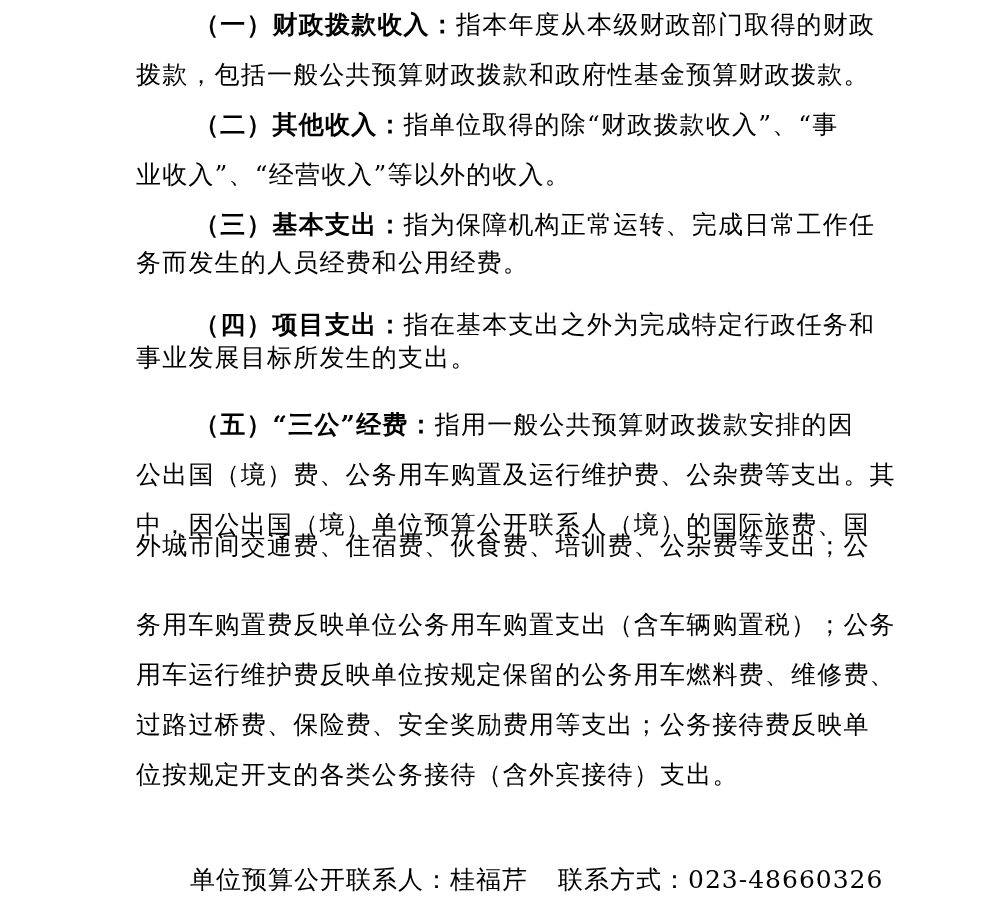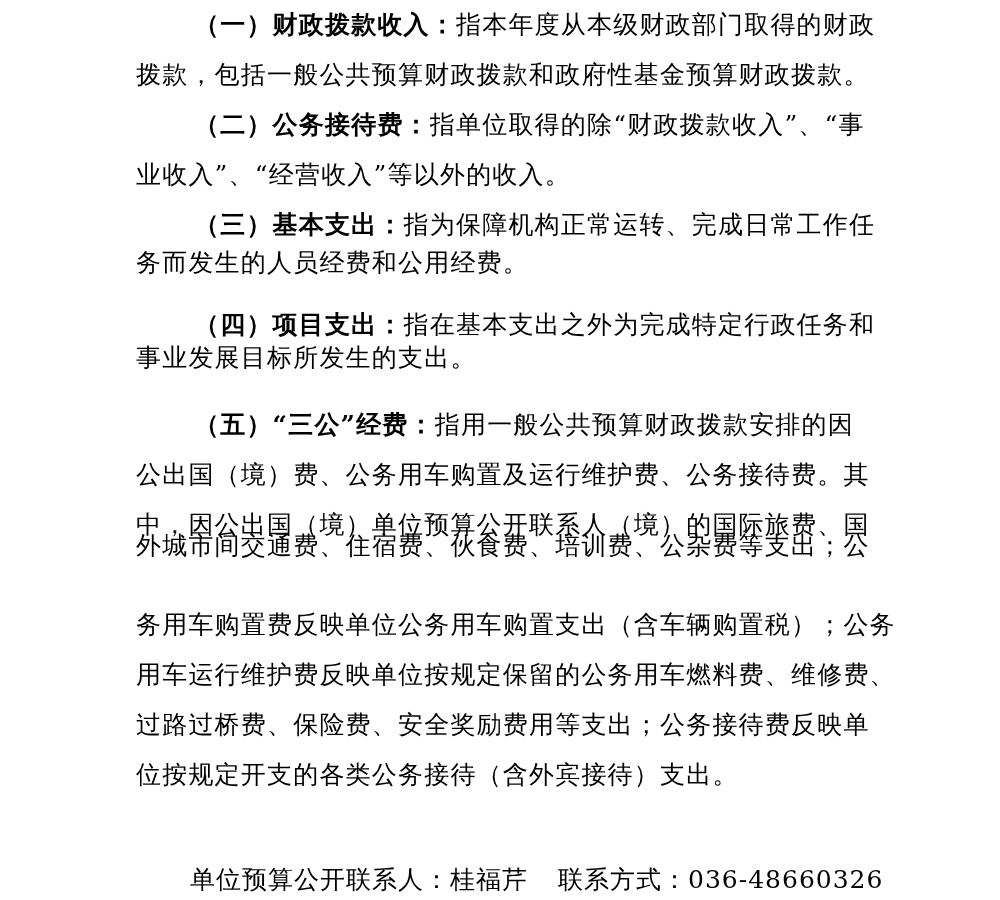--- a/index.html
+++ b/index.html
@@ -16,41 +16,41 @@
 <body>
 
 <div class="doc">
 
   <div class="line indent" style="top:0px">
     <span class="b">（一）财政拨款收入：</span><span>指本年度从本级财政部门取得的财政</span>
   </div>
   <div class="line" style="top:50px">拨款，包括一般公共预算财政拨款和政府性基金预算财政拨款。</div>
 
   <div class="line indent" style="top:100px">
-    <span class="b">（二）公务接待费：</span><span>指单位取得的除“财政拨款收入”、“事</span>
+    <span class="b">（二）其他收入：</span><span>指单位取得的除“财政拨款收入”、“事</span>
   </div>
   <div class="line" style="top:150px">业收入”、“经营收入”等以外的收入。</div>
 
   <div class="line indent" style="top:200px">
     <span class="b">（三）基本支出：</span><span>指为保障机构正常运转、完成日常工作任</span>
   </div>
   <div class="line" style="top:238px">务而发生的人员经费和公用经费。</div>
 
   <div class="line indent" style="top:300px">
     <span class="b">（四）项目支出：</span><span>指在基本支出之外为完成特定行政任务和</span>
   </div>
   <div class="line" style="top:333px">事业发展目标所发生的支出。</div>
 
   <div class="line indent" style="top:400px">
     <span class="b">（五）“三公”经费：</span><span>指用一般公共预算财政拨款安排的因</span>
   </div>
-  <div class="line" style="top:450px">公出国（境）费、公务用车购置及运行维护费、公务接待费。其</div>
+  <div class="line" style="top:450px">公出国（境）费、公务用车购置及运行维护费、公杂费等支出。其</div>
   <div class="line" style="top:500px">中，因公出国（境）单位预算公开联系人（境）的国际旅费、国</div>
   <div class="line" style="top:521px">外城市间交通费、住宿费、伙食费、培训费、公杂费等支出；公</div>
   <div class="line" style="top:600px">务用车购置费反映单位公务用车购置支出（含车辆购置税）；公务</div>
   <div class="line" style="top:650px">用车运行维护费反映单位按规定保留的公务用车燃料费、维修费、</div>
   <div class="line" style="top:700px">过路过桥费、保险费、安全奖励费用等支出；公务接待费反映单</div>
   <div class="line" style="top:750px">位按规定开支的各类公务接待（含外宾接待）支出。</div>
 </div>
 
 <div class="contact">
-  <span>单位预算公开联系人：桂福芹</span><span class="gap"></span><span>联系方式：036-48660326</span>
+  <span>单位预算公开联系人：桂福芹</span><span class="gap"></span><span>联系方式：023-48660326</span>
 </div>
 
 </body></html>

